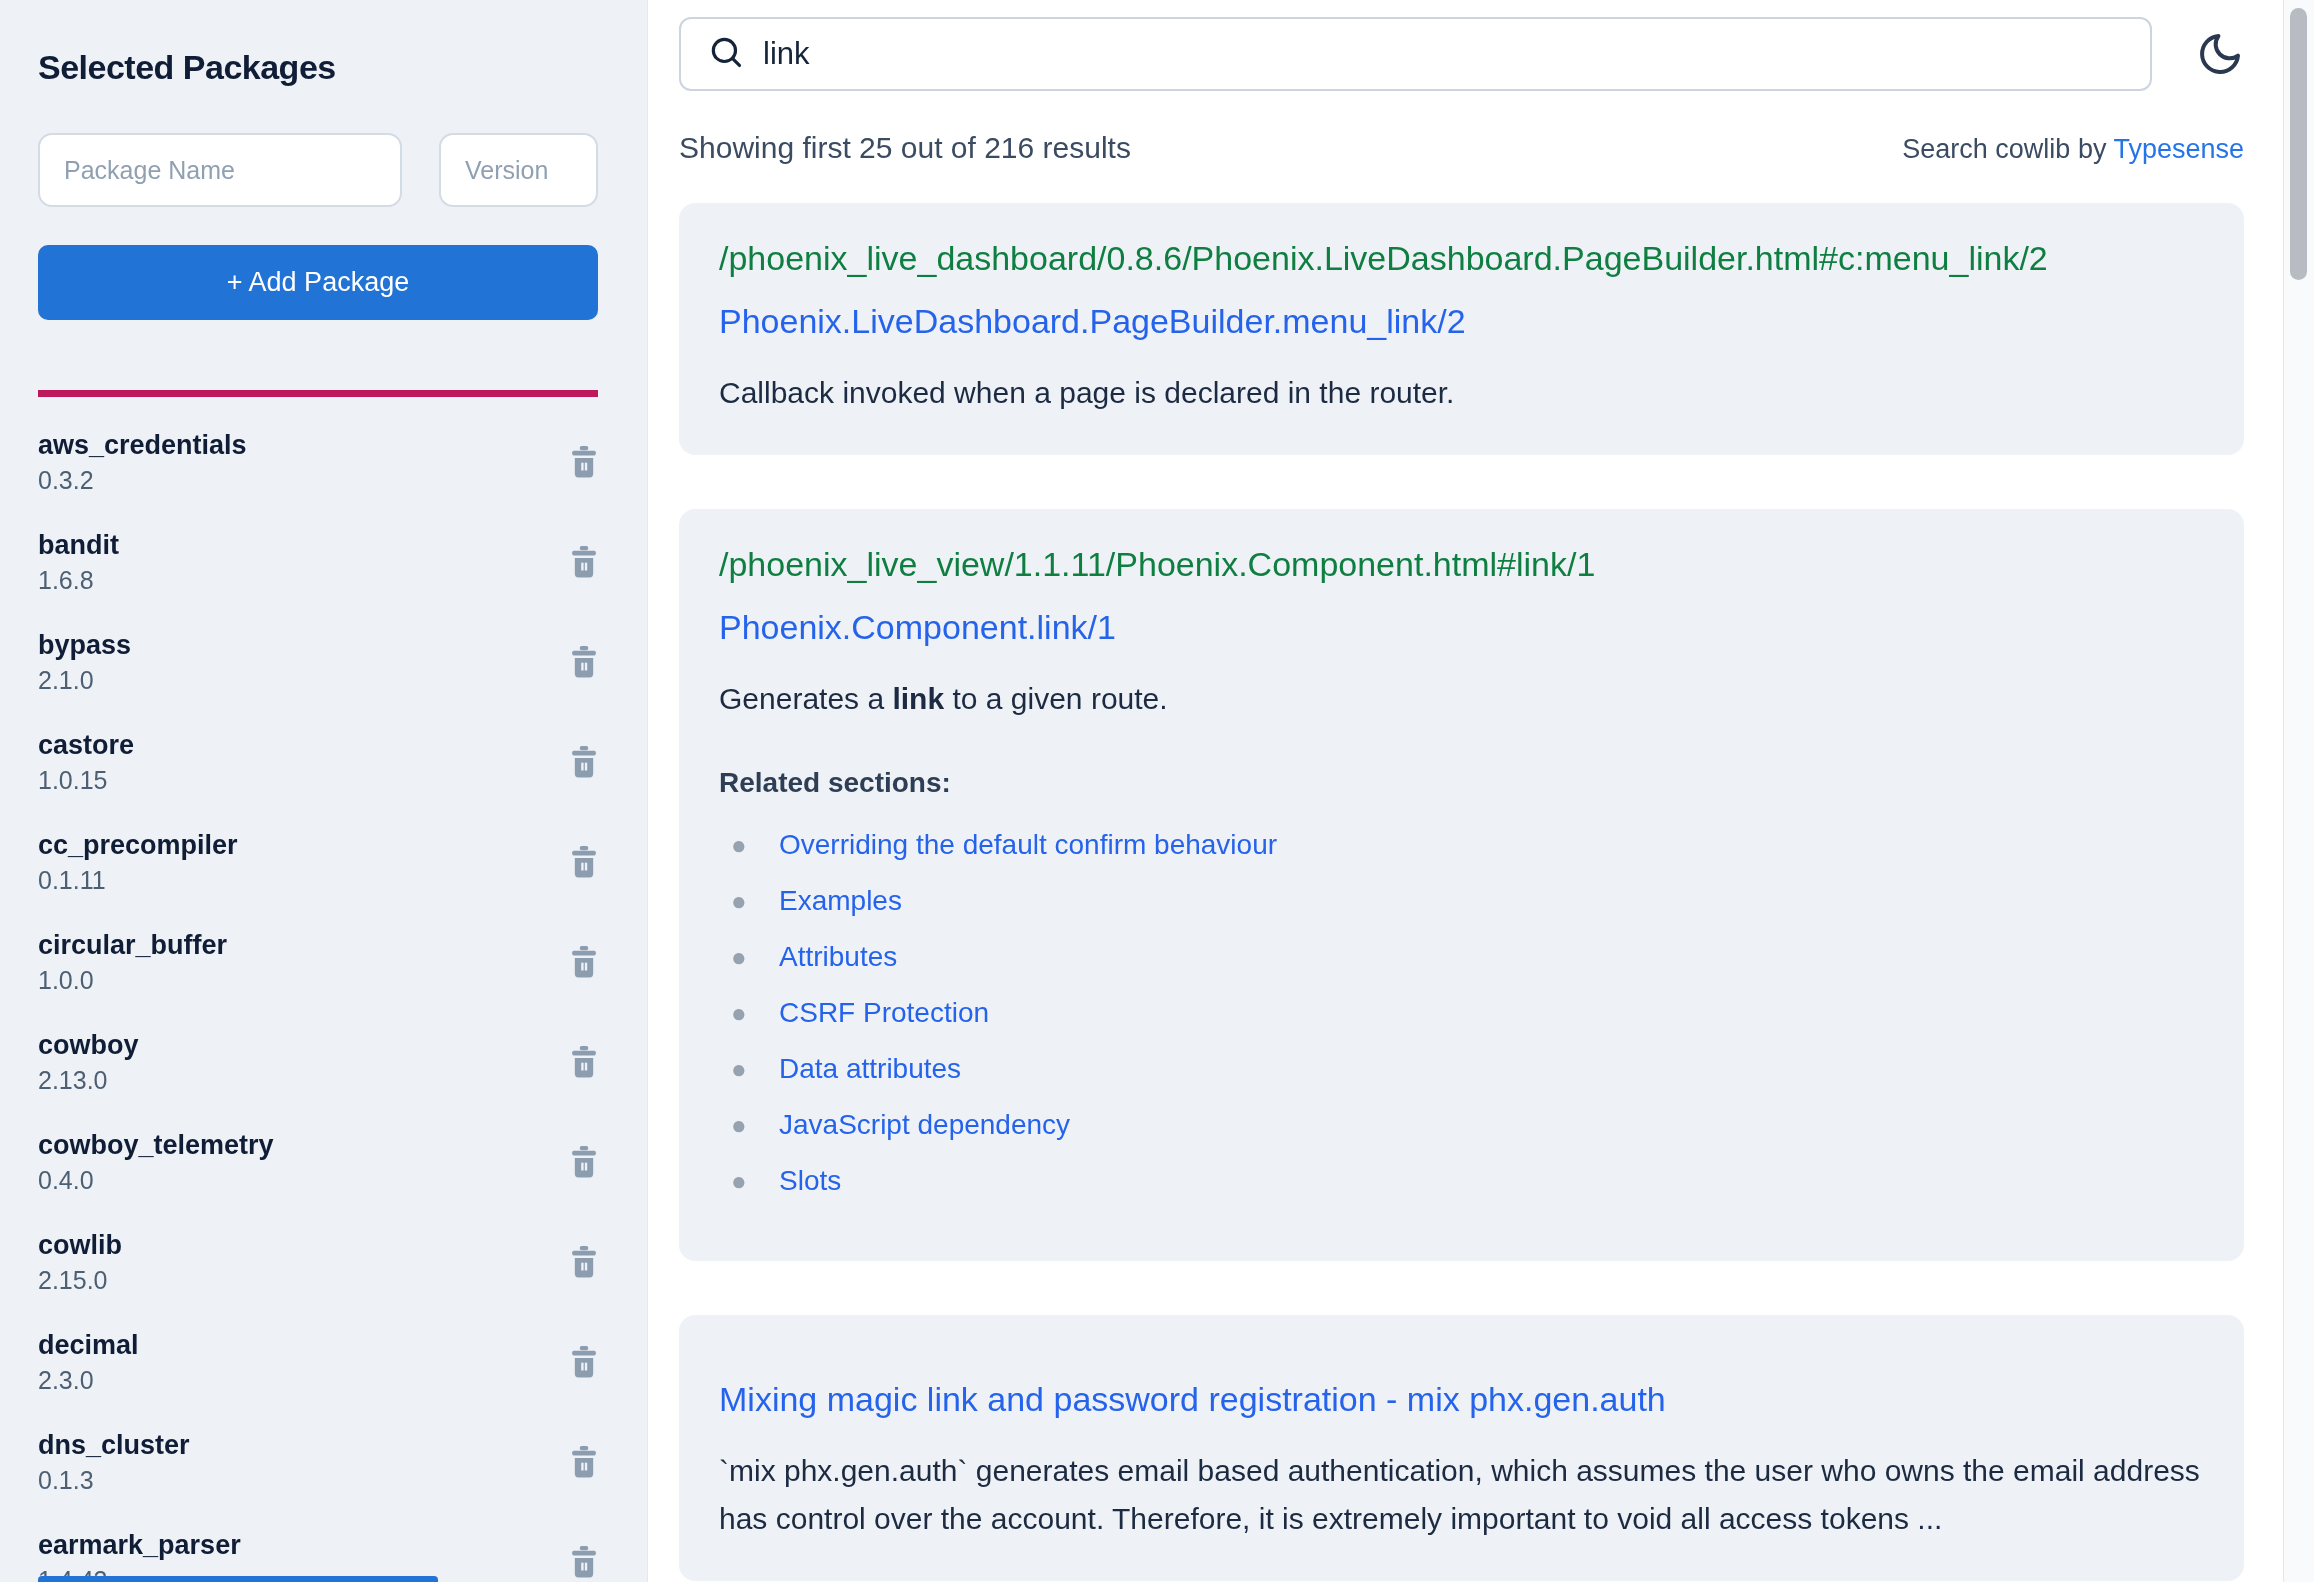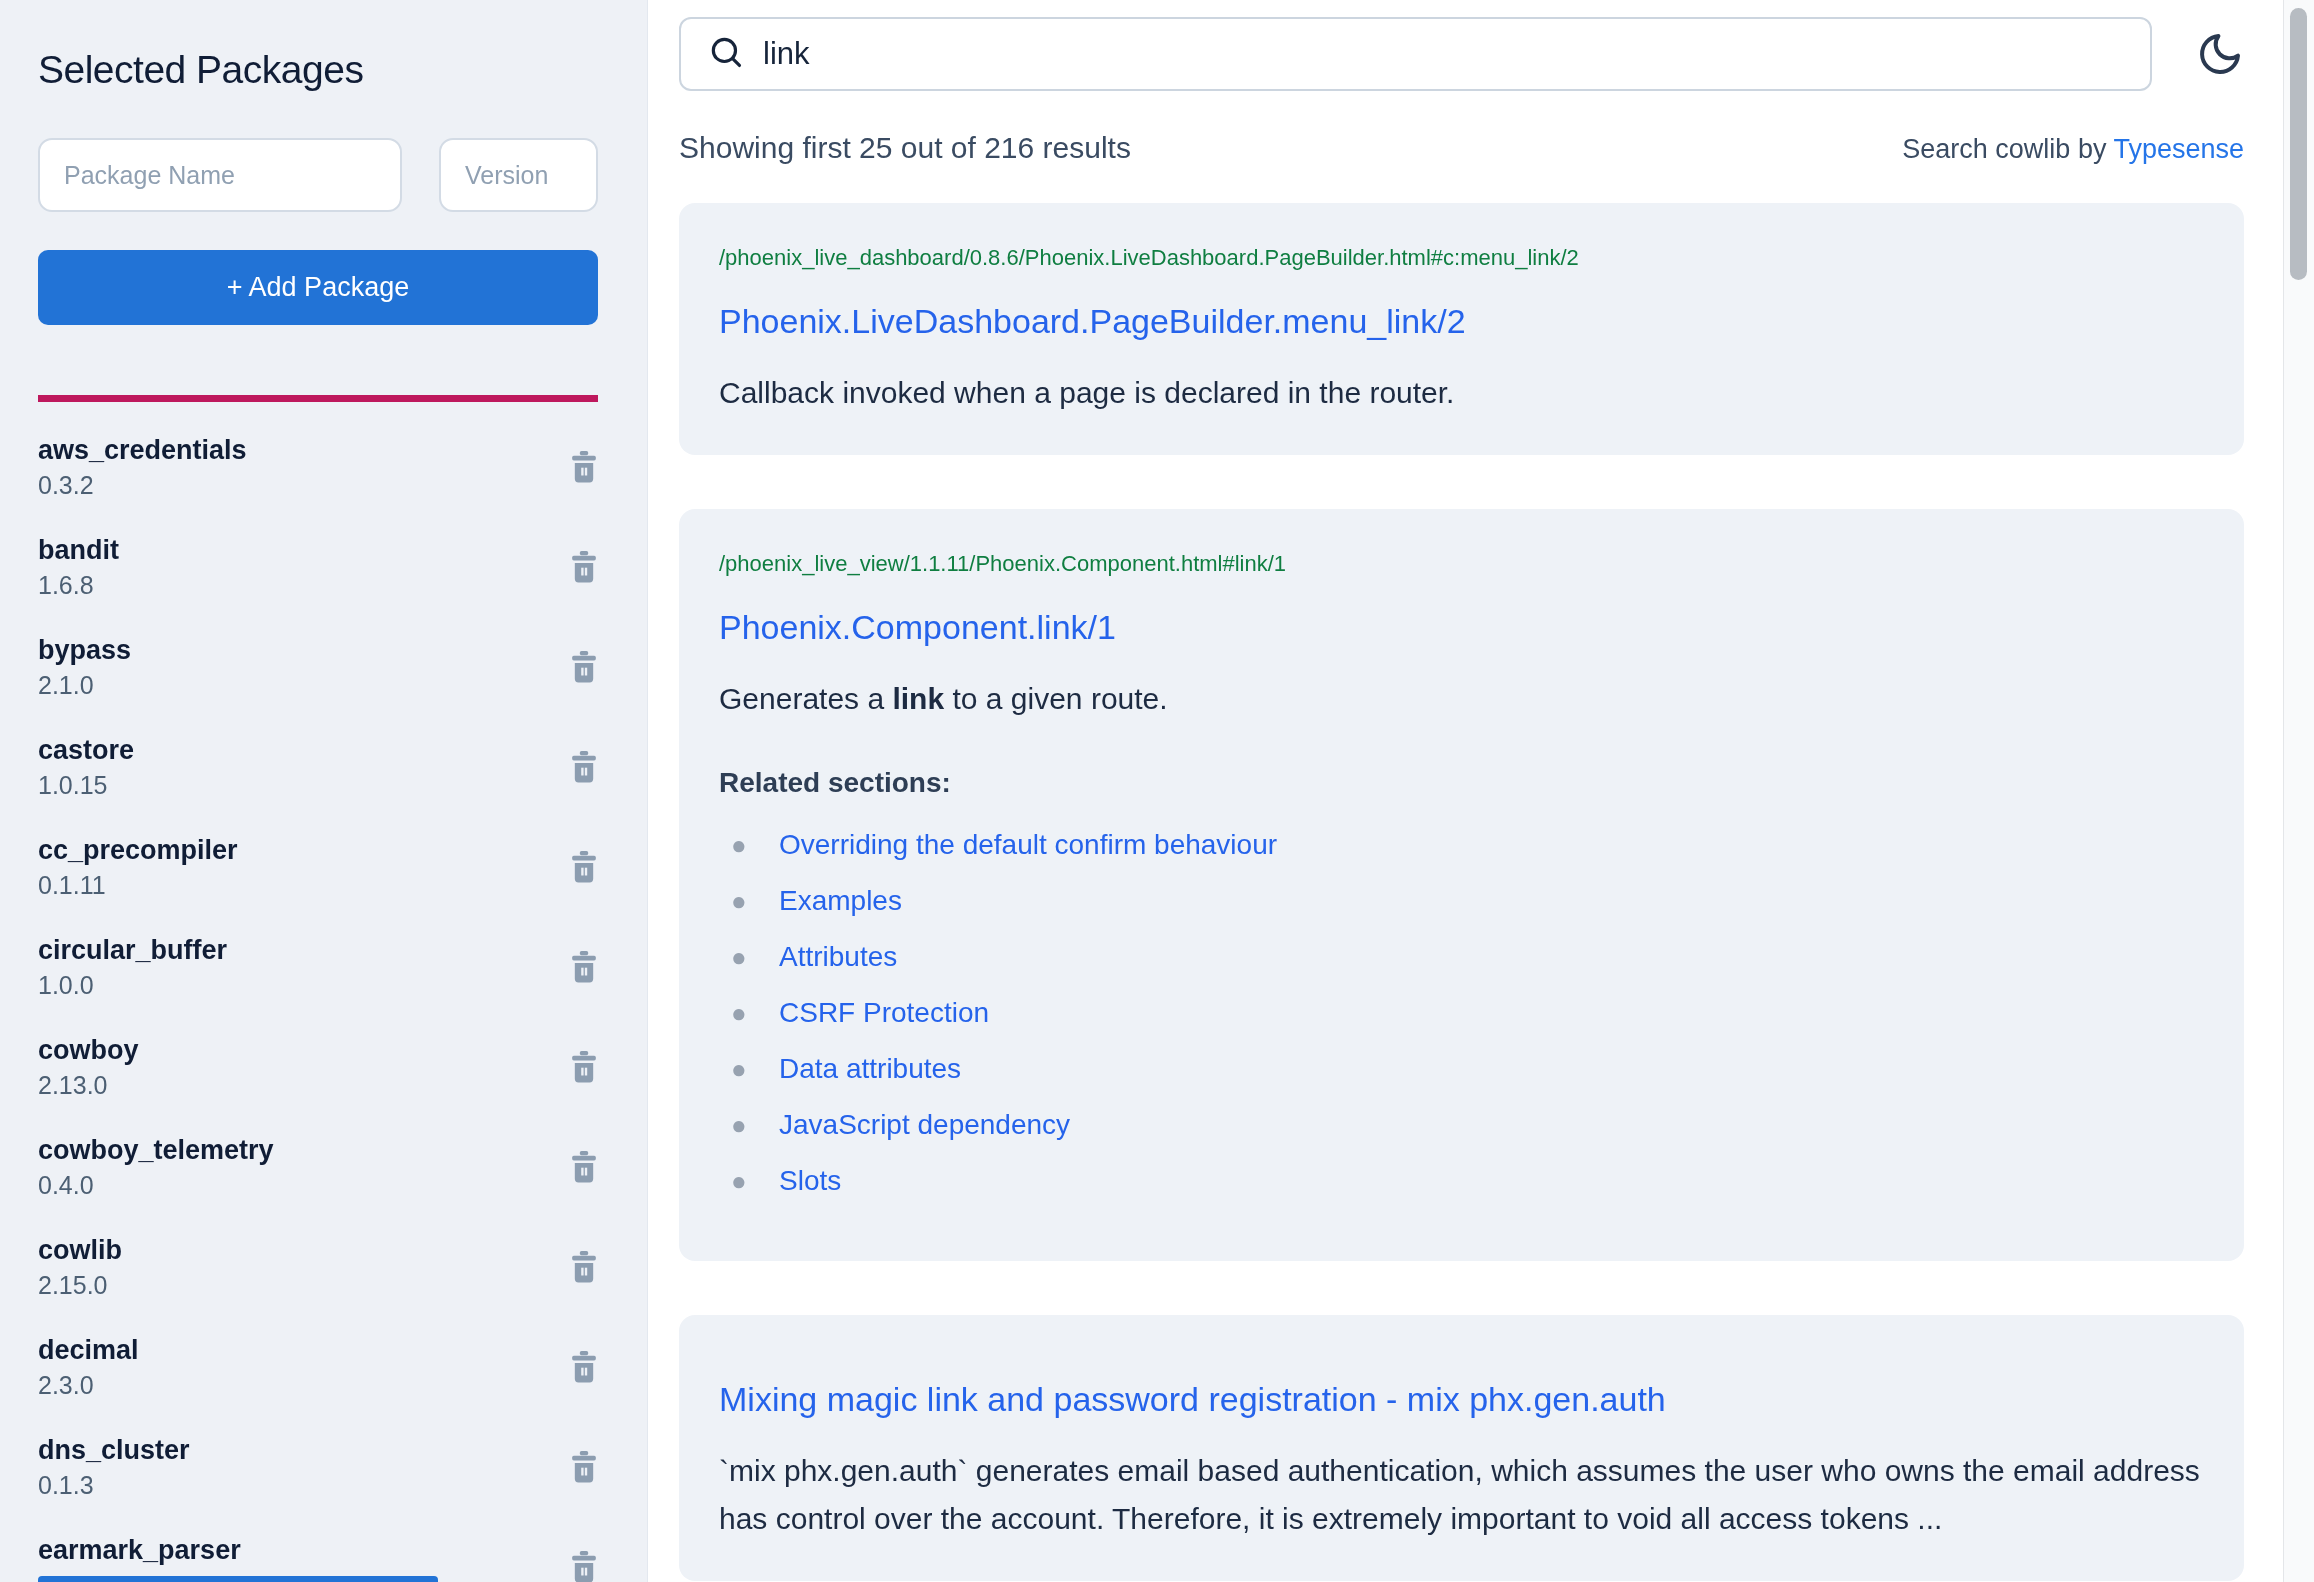--- a/index.html
+++ b/index.html
@@ -16,22 +16,22 @@
   .sidebar {
     width: 648px;
     flex-shrink: 0;
     background: #eef1f6;
     border-right: 1px solid #e3e8ef;
     padding: 48px 49px 0 38px;
     position: relative;
     height: 100%;
   }
   .sidebar-title {
-    font-size: 39px;
-    font-weight: 400;
+    font-size: 34px;
+    font-weight: 700;
     color: #101d36;
     letter-spacing: -0.5px;
     margin-bottom: 46px;
   }
   .pkg-inputs { display: flex; gap: 37px; margin-bottom: 38px; }
   .pkg-inputs input {
     height: 74px;
     background: #ffffff;
     border: 2px solid #d3dbe5;
     border-radius: 14px;
@@ -140,21 +140,21 @@
 
   .results { margin-top: 38px; }
   .card {
     background: #eef2f7;
     border-radius: 16px;
     padding: 38px 40px;
     margin-bottom: 54px;
     cursor: pointer;
   }
   .card-path {
-    font-size: 22px;
+    font-size: 34px;
     color: #0f7e41;
     line-height: 34px;
     word-break: break-all;
   }
   .card-title {
     font-size: 34px;
     font-weight: 400;
     color: #2563eb;
     margin-top: 24px;
     line-height: 44px;

